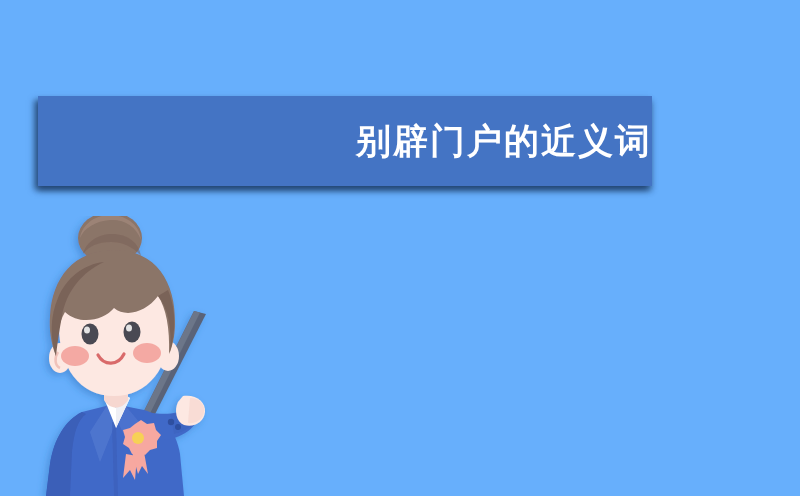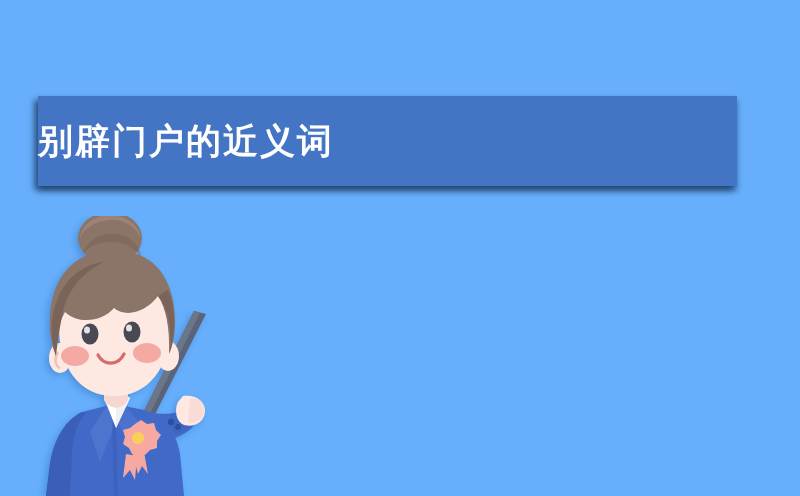--- a/index.html
+++ b/index.html
@@ -20,28 +20,28 @@
     height: 496px;
     background: #67AFFC;
     overflow: hidden;
   }
 
   
   #title-banner {
     position: absolute;
     left: 38px;
     top: 96px;
-    width: 699px;
+    width: 614px;
     height: 90px;
     background: #4474C4;
     box-shadow: -4px 4px 6px rgba(12, 35, 70, 0.55),
                  0px 5px 6px rgba(12, 35, 70, 0.45);
     display: flex;
     align-items: center;
-    justify-content: flex-start;
+    justify-content: flex-end;
   }
   #title-text {
     color: #FFFFFF;
     font-size: 35px;
     font-weight: bold;
     letter-spacing: 2px;
     line-height: 1;
     white-space: nowrap;
     font-family: "DejaVu Sans", "Liberation Sans", sans-serif;
   }

